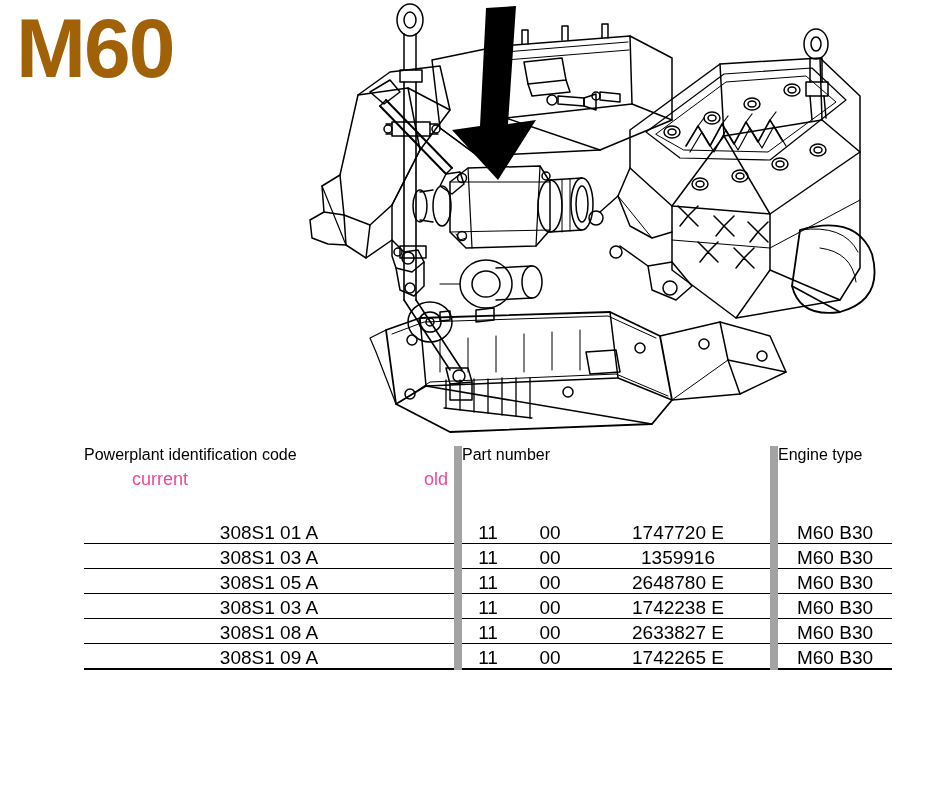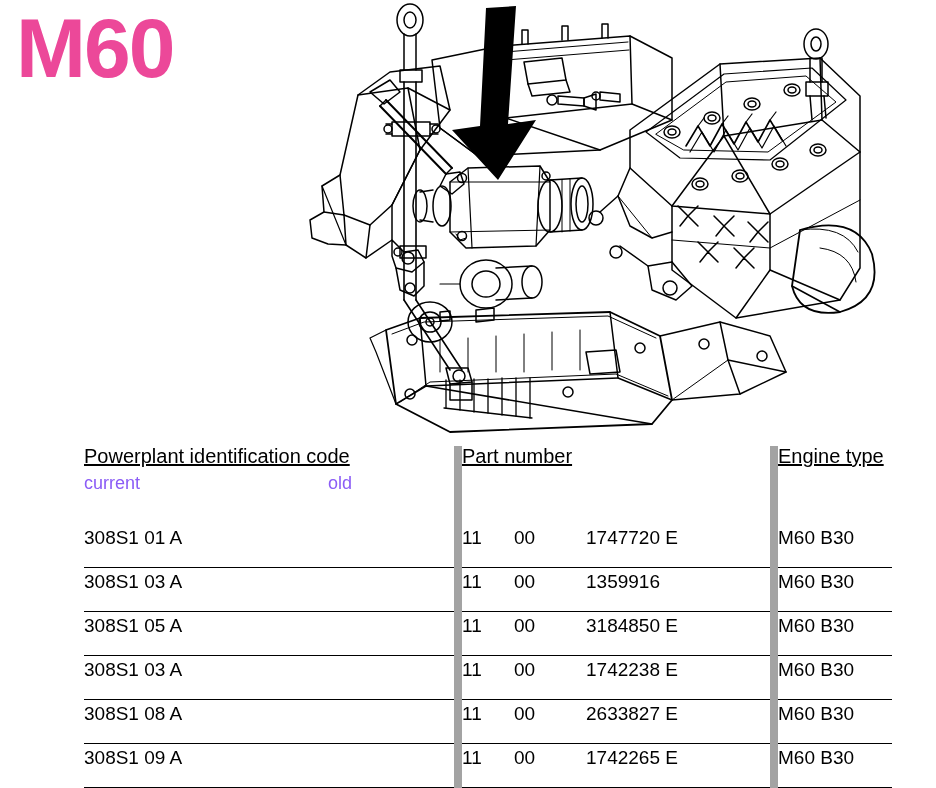--- a/index.html
+++ b/index.html
@@ -17,21 +17,21 @@
 
   
   #page-title {
     position: absolute;
     left: 16px;
     top: 6px;
     font-size: 84px;
     font-weight: bold;
     letter-spacing: -2px;
     line-height: 1;
-    color: #ec4899;
+    color: #a16207;
     white-space: pre;
   }
 
   
   #illustration {
     position: absolute;
     left: 300px;
     top: 0px;
     width: 600px;
     height: 440px;
@@ -66,48 +66,49 @@
     padding: 0;
     margin: 0;
     vertical-align: bottom;
     font-weight: normal;
     text-align: left;
     color: #000;
   }
 
   
   .hdr-main {
-    font-size: 20px;
+    font-size: 16px;
     font-weight: bold;
     line-height: 1.08;
     padding-bottom: 1px;
     white-space: nowrap;
-    text-decoration: underline;
   }
   .hdr-sub {
     font-size: 18px;
-    color: #8b5cf6;
+    color: #ec4899;
     line-height: 1.15;
     white-space: nowrap;
+    margin-left: 48px;
   }
   .sub-row-cell { height: 26px; }
   .hdr-spacer { height: 30px; }
 
   .cell-pad-l { padding-left: 10px; }
 
   
   .vdiv-left  { border-left: 8px solid #a3a3a3; }
 
   
   .datarow td {
     font-size: 19px;
     line-height: 1;
     height: 23px;
-    padding-bottom: 20px;
+    padding-bottom: 1px;
     white-space: nowrap;
+    text-align: center;
   }
   .rule   { border-bottom: 1.6px solid #000; }
   .rule-strong { border-bottom: 2px solid #000; }
 
   .hdr-sub-old { padding-left: 188px; }
 </style>
 </head>
 <body>
 
 <div id="page-title">M60</div>
@@ -353,21 +354,21 @@
           <td class="rule">308S1 03 A</td>
           <td class="rule vdiv-left cell-pad-l">11</td>
           <td class="rule">00</td>
           <td class="rule">1359916</td>
           <td class="rule vdiv-left cell-pad-l">M60 B30</td>
         </tr>
         <tr class="datarow">
           <td class="rule">308S1 05 A</td>
           <td class="rule vdiv-left cell-pad-l">11</td>
           <td class="rule">00</td>
-          <td class="rule">3184850 E</td>
+          <td class="rule">2648780 E</td>
           <td class="rule vdiv-left cell-pad-l">M60 B30</td>
         </tr>
         <tr class="datarow">
           <td class="rule">308S1 03 A</td>
           <td class="rule vdiv-left cell-pad-l">11</td>
           <td class="rule">00</td>
           <td class="rule">1742238 E</td>
           <td class="rule vdiv-left cell-pad-l">M60 B30</td>
         </tr>
         <tr class="datarow">

